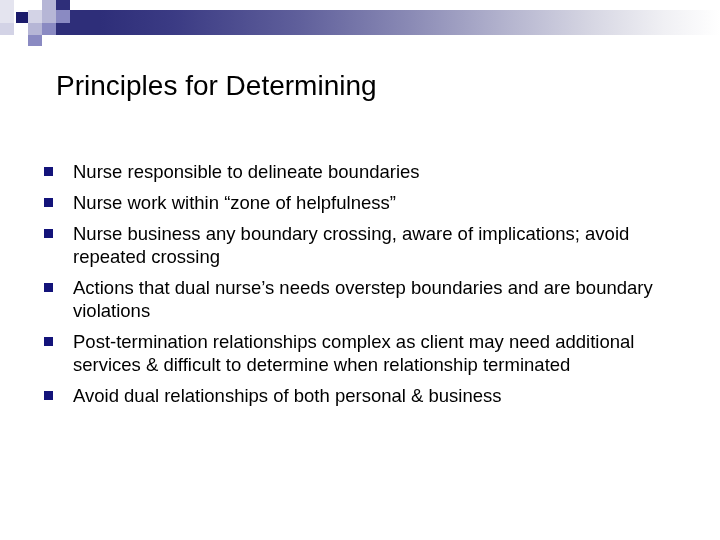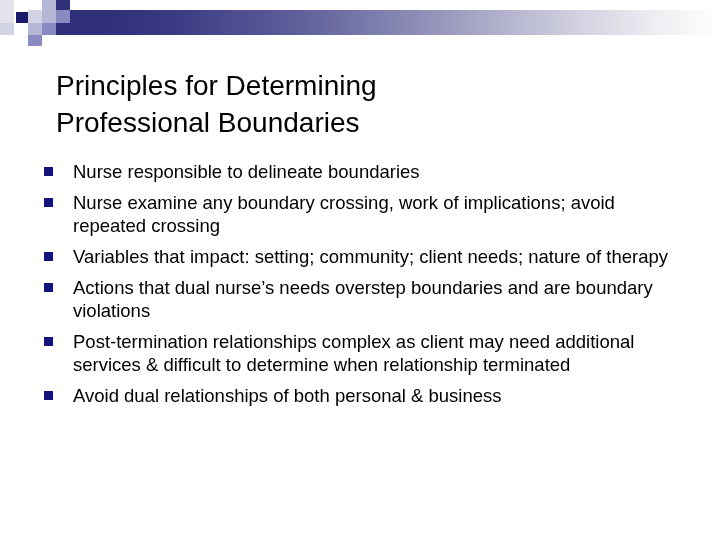--- a/index.html
+++ b/index.html
@@ -135,40 +135,39 @@
 
     <div class="decor-sq sq-white" style="left:0px;  top:35px; width:28px; height:11px;"></div>
     <div class="decor-sq sq-mid" style="left:28px; top:35px; width:14px; height:11px;"></div>
     <div class="decor-sq sq-white" style="left:42px; top:35px; width:58px; height:11px;"></div>
 
     <div id="gradient-bar"></div>
   </div>
 
   <h1 id="title">
     <span class="tline">Principles for Determining</span>
-    <span class="tline">Professional Boundaries</span>
   </h1>
 
   <div id="body-list">
 
     <div class="bullet-row">
       <span class="bullet-marker"></span>
       <span class="bullet-text">Nurse responsible to delineate boundaries</span>
     </div>
 
-
     <div class="bullet-row">
       <span class="bullet-marker"></span>
-      <span class="bullet-text">Nurse examine any boundary crossing, work of implications; avoid repeated crossing</span>
+      <span class="bullet-text">Nurse work within “zone of helpfulness”</span>
     </div>
 
     <div class="bullet-row">
       <span class="bullet-marker"></span>
-      <span class="bullet-text">Variables that impact: setting; community; client needs; nature of therapy</span>
+      <span class="bullet-text">Nurse business any boundary crossing, aware of implications; avoid repeated crossing</span>
     </div>
+
 
     <div class="bullet-row">
       <span class="bullet-marker"></span>
       <span class="bullet-text">Actions that dual nurse’s needs overstep boundaries and are boundary violations</span>
     </div>
 
     <div class="bullet-row">
       <span class="bullet-marker"></span>
       <span class="bullet-text">Post-termination relationships complex as client may need additional services &amp; difficult to determine when relationship terminated</span>
     </div>

